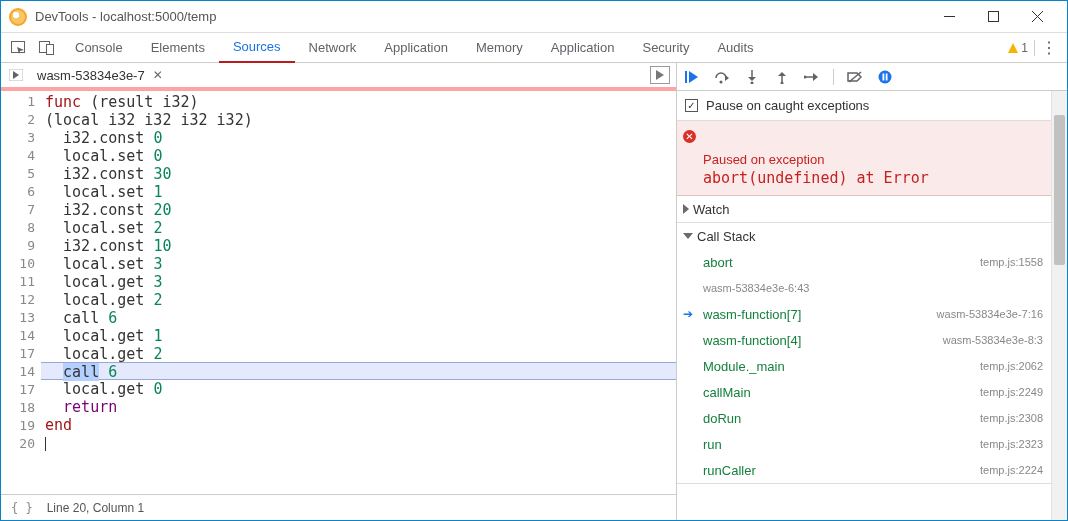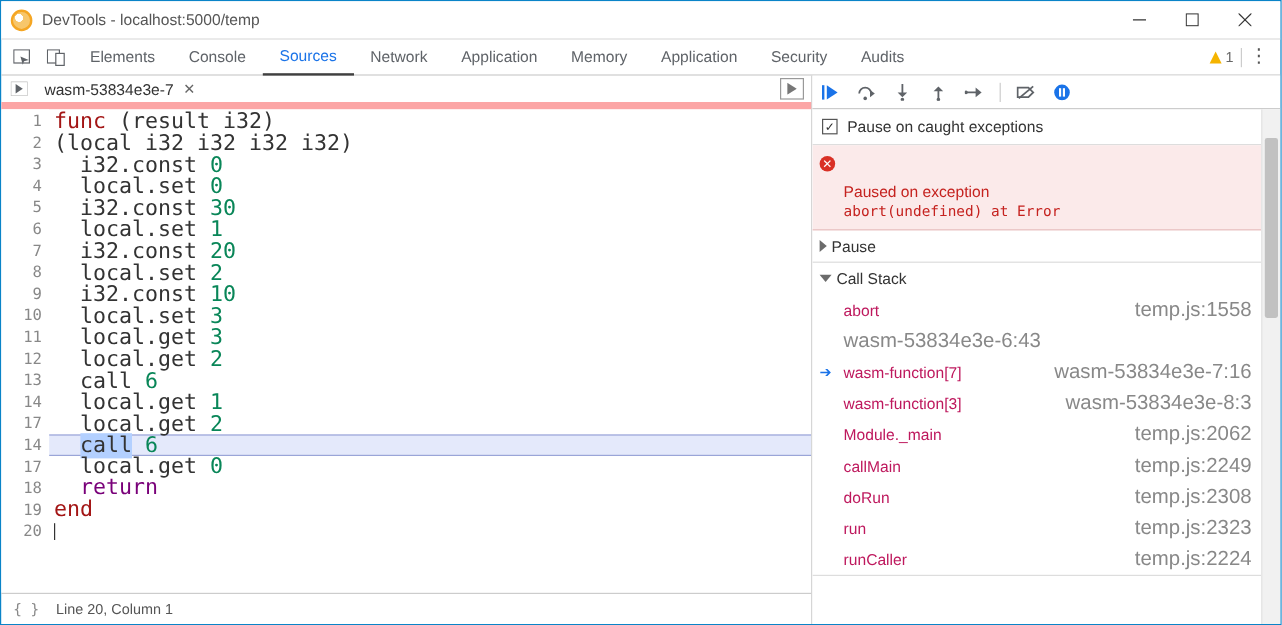--- a/index.html
+++ b/index.html
@@ -56,21 +56,21 @@
     .tab {
       padding: 0 14px;
       height: 30px;
       display: flex;
       align-items: center;
       color: #5f6368;
       cursor: pointer;
     }
     .tab.active {
       color: #1a73e8;
-      border-bottom: 2px solid #404040;
+      border-bottom: 2px solid #b91c1c;
       height: 30px;
     }
     .tabs-right {
       margin-left: auto;
       display: flex;
       align-items: center;
       gap: 6px;
       padding-right: 6px;
     }
     .warn-badge {
@@ -104,21 +104,21 @@
       width: 390px;
       display: flex;
       flex-direction: column;
       min-width: 0;
       background: #fff;
     }
 
     
     .filetabs {
       height: 28px;
-      border-bottom: 6px solid #fca5a5;
+      border-bottom: 4px solid #fca5a5;
       display: flex;
       align-items: center;
       padding: 0 4px;
     }
     .nav-btn {
       width: 22px; height: 22px;
       display: flex; align-items: center; justify-content: center;
       cursor: pointer;
     }
     .file-tab {
@@ -150,21 +150,21 @@
       background: #fff;
       font-family: Consolas, Menlo, monospace;
       font-size: 13px;
       line-height: 18px;
       padding-top: 2px;
       user-select: none;
     }
     .codearea {
       flex: 1;
       font-family: Consolas, Menlo, monospace;
-      font-size: 18px;
+      font-size: 15px;
       line-height: 18px;
       padding-top: 2px;
       white-space: pre;
       position: relative;
     }
     .codeline { height: 18px; padding-left: 4px; }
     .codeline.highlighted {
       background: #e4e9fb;
       border-top: 1px solid #9aa5d8;
       border-bottom: 1px solid #9aa5d8;
@@ -249,21 +249,21 @@
       border-bottom: 1px solid #e6c0c0;
       position: relative;
     }
     .pause-banner .err-ico {
       position: absolute; left: 6px; top: 9px;
       width: 13px; height: 13px; border-radius: 50%;
       background: #d93025; color: #fff;
       font-size: 10px; display:flex;align-items:center;justify-content:center;
     }
     .pause-banner .title { color: #c5221f; font-weight: 400; font-size: 13px; margin-top: 23px; }
-    .pause-banner .sub { color: #c5221f; font-family: Consolas, monospace; font-size: 12px; margin-top: 2px;}
+    .pause-banner .sub { color: #c5221f; font-family: Consolas, monospace; font-size: 15px; margin-top: 2px;}
 
     .section {
       border-bottom: 1px solid #ddd;
     }
     .section-hdr {
       height: 26px;
       display: flex;
       align-items: center;
       padding: 0 6px;
       gap: 4px;
@@ -275,22 +275,22 @@
 
     .stack-list { }
     .stack-item {
       display: flex;
       align-items: center;
       height: 26px;
       padding: 0 8px 0 26px;
       position: relative;
       cursor: pointer;
     }
-    .stack-item .fn { flex: 1; color: #be185d; }
-    .stack-item .loc { color: #888; font-size: 17px; }
+    .stack-item .fn { flex: 1; color: #15803d; }
+    .stack-item .loc { color: #888; font-size: 11px; }
     .stack-item .arrow {
       position: absolute; left: 6px; top: 50%; transform: translateY(-50%);
       color: #1a73e8; font-size: 12px;
     }
   </style>
 </head>
 <body>
 
 <div class="titlebar">
   <div class="titlebar-icon"></div>
@@ -322,22 +322,22 @@
         </svg>
     </div>
     <div class="dock-icon">
       <svg width="16" height="14">
           <rect x="0.5" y="0.5" width="10" height="11" fill="none" stroke="#5f6368"></rect>
           <rect x="7.5" y="3.5" width="7" height="10" fill="#fff" stroke="#5f6368"></rect>
         </svg>
     </div>
   </div>
   <div id="tabs-container" style="display:flex;">
+      <div class="tab">Console</div>
       <div class="tab">Elements</div>
-      <div class="tab">Console</div>
       <div class="tab active">Sources</div>
       <div class="tab">Network</div>
       <div class="tab">Application</div>
       <div class="tab">Memory</div>
       <div class="tab">Application</div>
       <div class="tab">Security</div>
       <div class="tab">Audits</div>
     </div>
   <div class="tabs-right">
     <div class="warn-badge">
@@ -463,21 +463,21 @@
 
         <div class="pause-banner">
           <div class="err-ico">✕</div>
           <div class="title">Paused on exception</div>
           <div class="sub">abort(undefined) at Error</div>
         </div>
 
         <div class="section">
           <div class="section-hdr">
             <span class="tri-right"></span>
-            <span>Pause</span>
+            <span>Watch</span>
           </div>
         </div>
 
         <div class="section">
           <div class="section-hdr">
             <span class="tri-down"></span>
             <span>Call Stack</span>
           </div>
           <div class="stack-list" id="stack-list">
               <div class="stack-item">
@@ -486,21 +486,21 @@
               </div>
               <div class="stack-item">
                 <span class="loc">wasm-53834e3e-6:43</span>
               </div>
               <div class="stack-item">
                 <span class="arrow">➔</span>
                 <span class="fn">wasm-function[7]</span>
                 <span class="loc">wasm-53834e3e-7:16</span>
               </div>
               <div class="stack-item">
-                <span class="fn">wasm-function[3]</span>
+                <span class="fn">wasm-function[4]</span>
                 <span class="loc">wasm-53834e3e-8:3</span>
               </div>
               <div class="stack-item">
                 <span class="fn">Module._main</span>
                 <span class="loc">temp.js:2062</span>
               </div>
               <div class="stack-item">
                 <span class="fn">callMain</span>
                 <span class="loc">temp.js:2249</span>
               </div>

